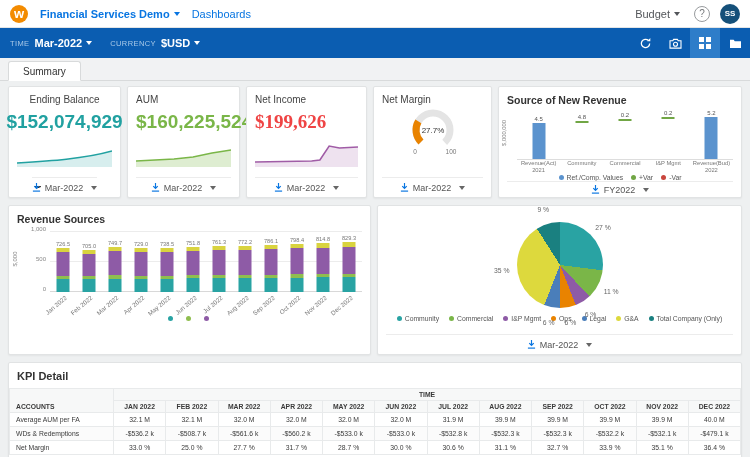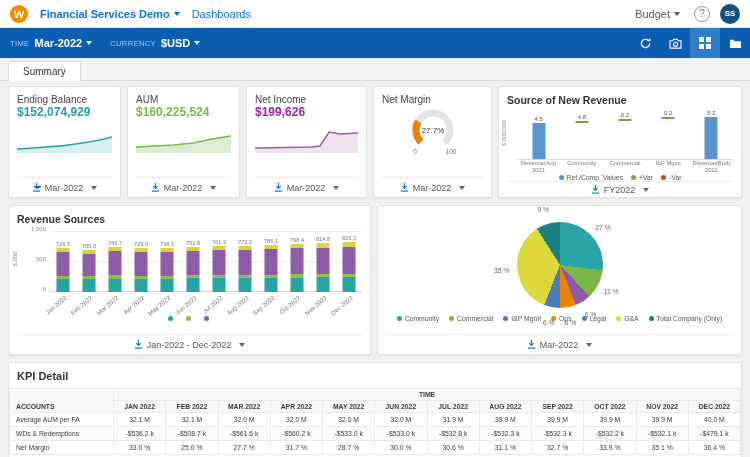--- a/index.html
+++ b/index.html
@@ -38,23 +38,23 @@
   .tab { background:#fff; border:1px solid #d8dadb; border-bottom:1px solid #fff; font-size:10px;
     color:#333; padding:4px 14px 3px; border-radius:3px 3px 0 0; position:relative; top:1px; cursor:pointer; }
 
   
   .content { padding:5px 8px; }
   .card { background:#fff; border:1px solid #e1e3e4; border-radius:2px;
     box-shadow:0 1px 2px rgba(0,0,0,.05); display:flex; flex-direction:column; }
   .row1 { display:flex; gap:6px; margin-bottom:7px; }
   .row2 { display:flex; gap:6px; margin-bottom:7px; }
   .kcard { height:112px; padding:7px 8px 0; }
-  .w1 { width:113px; } .w2 { width:113px; } .w3 { width:121px; } .w4 { width:119px; } .w5 { flex:1; }
+  .w1 { width:113px;align-items:center; } .w2 { width:113px; } .w3 { width:121px; } .w4 { width:119px; } .w5 { flex:1; }
   .ktitle { font-size:10px; color:#444; }
-  .kvalue { font-size:12px; font-weight:bold; white-space:nowrap; }
+  .kvalue { font-size:19px; font-weight:bold; margin-top:6px; white-space:nowrap; }
   .spark { margin-top:4px; height:30px; width:100%; }
   .kfooter { margin-top:auto; border-top:1px solid #ececec; height:20px; display:flex;
     align-items:center; justify-content:center; gap:4px; font-size:9px; color:#555; cursor:pointer; }
   .kfooter .caret { border-top-color:#666; }
 
   
   .gauge-wrap { display:flex; justify-content:center; margin-top:2px; }
 
   
   .wf-area { display:flex; margin-top:2px; }
@@ -224,21 +224,21 @@
             <path d="M5 0v6M2.5 3.5L5 6l2.5-2.5" stroke="#0875e1" stroke-width="1.3" fill="none"></path>
             <path d="M1 9h8" stroke="#0875e1" stroke-width="1.3"></path>
           </svg>
         <span>Mar-2022</span>
           <span class="caret"></span>
       </div>
     </div>
 
     <div class="card kcard w3">
       <div class="ktitle">Net Income</div>
-      <div class="kvalue" style="color: #a21caf;">$199,626</div>
+      <div class="kvalue" style="color: #ef4444; font-family: Liberation Serif, serif;">$199,626</div>
       <svg class="spark" viewBox="0 0 100 30" preserveAspectRatio="none">
         <path d="M0 25 L55 24 L63 23 L72 9 L82 11 L100 10 L100 30 L0 30 Z" fill="rgba(160,92,166,.18)"></path>
         <path d="M0 25 L55 24 L63 23 L72 9 L82 11 L100 10" stroke="#a05ca6" stroke-width="1.5" fill="none"></path>
       </svg>
       <div class="kfooter">
         <svg width="9" height="9" viewBox="0 0 10 10">
             <path d="M5 0v6M2.5 3.5L5 6l2.5-2.5" stroke="#0875e1" stroke-width="1.3" fill="none"></path>
             <path d="M1 9h8" stroke="#0875e1" stroke-width="1.3"></path>
           </svg>
         <span>Mar-2022</span>
@@ -512,28 +512,20 @@
           </span>
           <span class="leg-item">
             <span class="dot" style="background: rgb(143, 190, 79);"></span>
             <span></span>
           </span>
           <span class="leg-item">
             <span class="dot" style="background: rgb(142, 91, 166);"></span>
             <span></span>
           </span>
         </div>
-      <div class="kfooter">
-        <svg width="9" height="9" viewBox="0 0 10 10">
-            <path d="M5 0v6M2.5 3.5L5 6l2.5-2.5" stroke="#0875e1" stroke-width="1.3" fill="none"></path>
-            <path d="M1 9h8" stroke="#0875e1" stroke-width="1.3"></path>
-          </svg>
-        <span>Jan-2022 - Dec-2022</span>
-          <span class="caret"></span>
-      </div>
     </div>
 
     <div class="card exp-card">
       <div class="pie-wrap">
         <div class="pie" style="background: conic-gradient(rgb(41, 163, 163) 0%, rgb(41, 163, 163) 27%, rgb(122, 182, 72) 27%, rgb(122, 182, 72) 38%, rgb(142, 91, 166) 38%, rgb(142, 91, 166) 44%, rgb(233, 131, 0) 44%, rgb(233, 131, 0) 50%, rgb(74, 126, 186) 50%, rgb(74, 126, 186) 56%, rgb(221, 217, 61) 56%, rgb(221, 217, 61) 91%, rgb(26, 128, 128) 91%, rgb(26, 128, 128) 100%);"></div>
       <div class="pie-label" style="left: 217.006px; top: 11.6439px;">27 %</div>
           <div class="pie-label" style="left: 225.178px; top: 76.3314px;">11 %</div>
           <div class="pie-label" style="left: 204.578px; top: 98.971px;">6 %</div>
           <div class="pie-label" style="left: 184.368px; top: 106.973px;">6 %</div>
           <div class="pie-label" style="left: 162.632px; top: 106.973px;">6 %</div>

